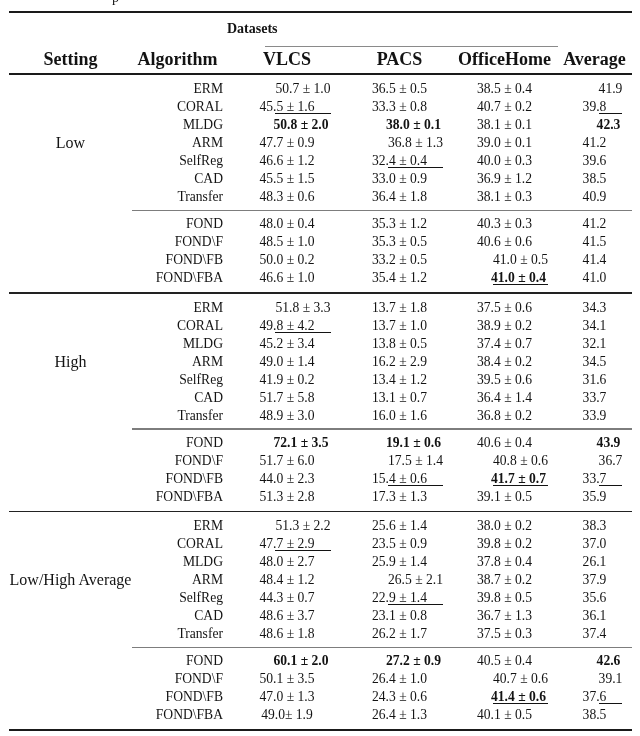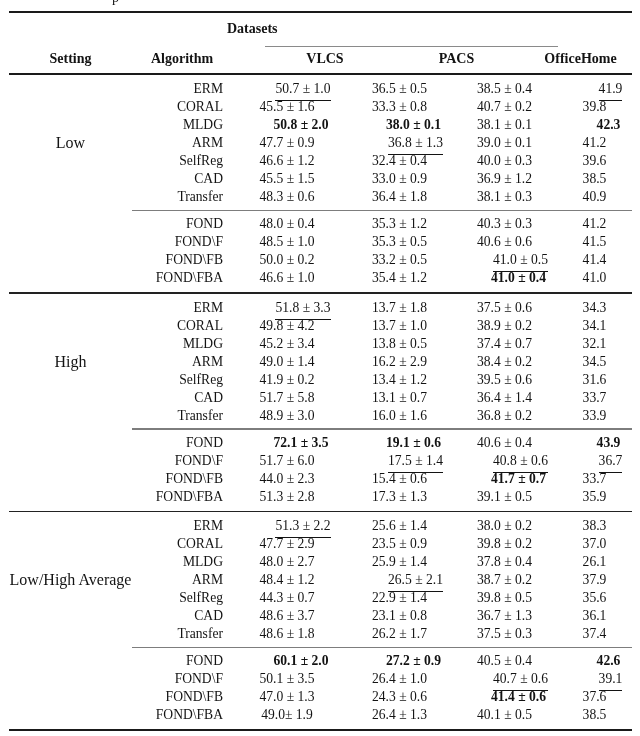--- a/index.html
+++ b/index.html
@@ -20,40 +20,40 @@
 
   
   .hdr-datasets-row{position:relative;height:34px;}
   .hdr-datasets-label{
     position:absolute;left:218px;width:330px;text-align:left;
     top:8px;font-weight:bold;font-size:14px;
   }
   .cmid-datasets{position:absolute;left:256px;top:32.5px;width:293px;height:1.5px;background:#8a8a8a;}
   .hdr-cols{
     display:grid;grid-template-columns:123px 95px 120px 105px 105px 75px;
-    height:26px;line-height:24px;font-weight:bold;font-size:14px;gap:19px;
+    height:26px;line-height:24px;font-weight:bold;font-size:18px;
   }
   .hdr-cols .hc{text-align:center;}
-  .hdr-cols .hc.alg{text-align:left;padding-right:4px;}
+  .hdr-cols .hc.alg{text-align:center;padding-right:4px;}
 
   
   .section{display:flex;padding:5px 0;}
   .setting-col{width:123px;height:126px;display:flex;align-items:center;justify-content:center;font-size:16px;}
   .rows-col{width:500px;}
   .trow{
     display:grid;grid-template-columns:95px 120px 105px 105px 75px;
     height:18px;line-height:18px;font-size:13.6px;
   }
   .trow .cell{text-align:center;white-space:nowrap;}
   .trow .cell.alg{text-align:right;padding-right:4px;}
   .gdivider{height:9px;display:flex;align-items:center;}
   .gdivider .gline{height:1.4px;background:#7d7d7d;width:100%;}
 
   .b{font-weight:bold;padding-left:28px;}
-  .u{border-bottom:1.1px solid #131313;padding-bottom:4px;margin-left:32px;}
+  .u{border-bottom:1.1px solid #131313;padding-bottom:17px;margin-left:32px;}
 </style>
 </head>
 <body>
 
 <div class="caption-frag-clip">
   <span>p</span>
 </div>
 
 <div class="paper-table">
 

